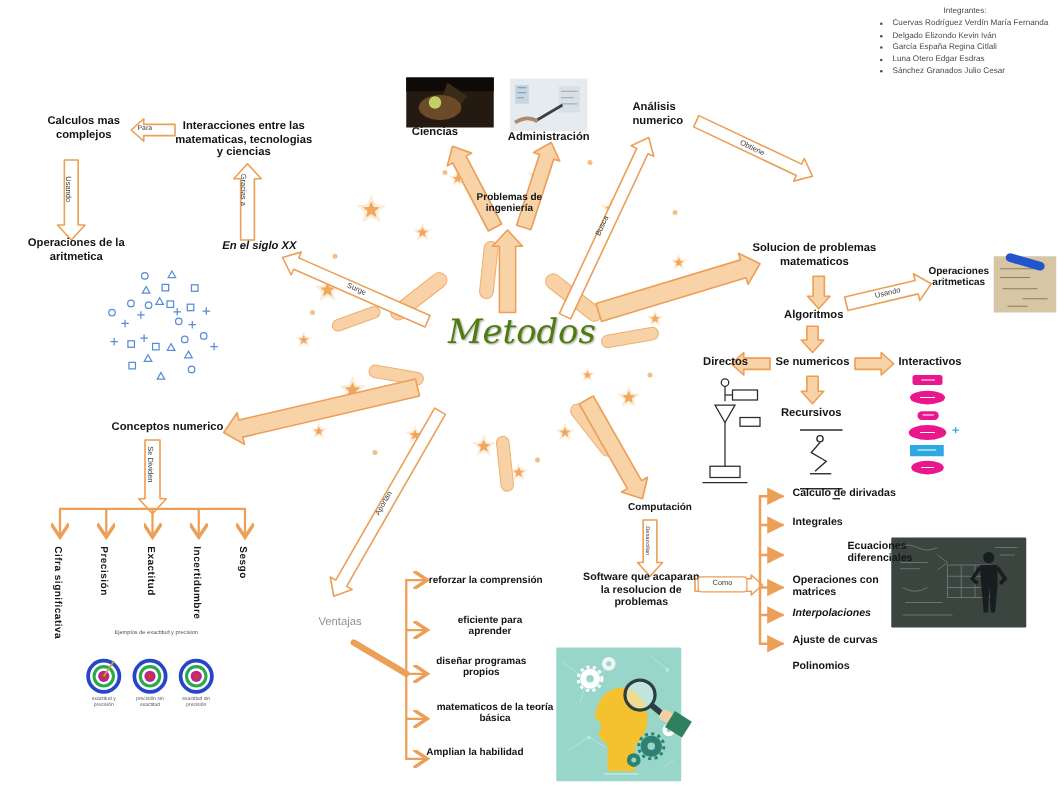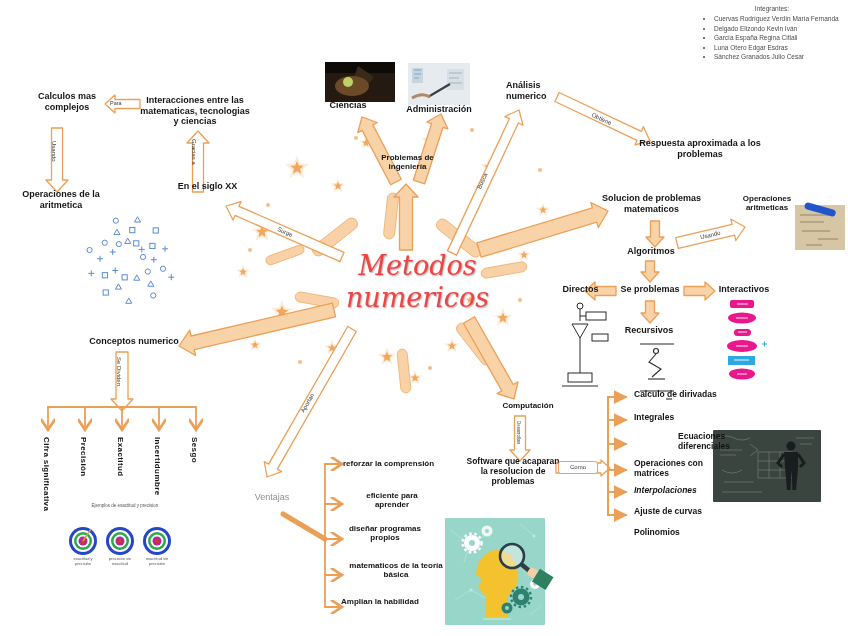--- a/index.html
+++ b/index.html
@@ -8,21 +8,21 @@
   #mindmap-svg{position:absolute;left:0;top:0;}
   .n{position:absolute;font:700 9px/1.18 "Liberation Sans",sans-serif;color:#141414;text-align:center;}
   .sz8{font-size:8px;}  .sz85{font-size:8.5px;}
   .nl{text-align:left;}  .nw{white-space:nowrap;}
   .al{position:absolute;font:400 6px/1 "Liberation Sans",sans-serif;color:#3a3a3a;white-space:nowrap;}
   .al55{font-size:5.5px;}
   .vlab{position:absolute;writing-mode:vertical-rl;font:400 6px/1 "Liberation Sans",sans-serif;color:#3a3a3a;}
   .tiny{font-size:4.5px;}
   .vc{position:absolute;writing-mode:vertical-rl;font:700 8px/1 "Liberation Sans",sans-serif;color:#141414;letter-spacing:.4px;}
   .title{position:absolute;left:330px;top:250px;width:175px;text-align:center;
-         font:italic 400 27px/1.2 "DejaVu Serif",serif;color:#ef4444;
+         font:italic 400 27px/1.2 "DejaVu Serif",serif;color:#4d7c0f;
          text-shadow:1px 1px 1.5px rgba(70,70,70,.45);}
   .vent{color:#8f8f8f;font-weight:400;}
   .ints{position:absolute;left:698px;top:4px;width:148px;font:400 6.5px/1.45 "Liberation Sans",sans-serif;color:#4a4a4a;}
   .ints-title{text-align:center;}
   .ints ul{margin:1px 0 0 16px;padding:0;}
   .ints li{list-style:disc;}
   .como-box{position:absolute;left:558px;top:461px;width:38px;height:11px;background:#fff;
             border:1px solid #EC9F57;border-radius:3px;font:400 6px/11px "Liberation Sans",sans-serif;
             text-align:center;color:#3a3a3a;}
   .cap{position:absolute;font:400 4.5px/1.2 "Liberation Sans",sans-serif;color:#555;text-align:center;}
@@ -307,46 +307,44 @@
       <li>Cuervas Rodríguez Verdín María Fernanda</li>
       <li>Delgado Elizondo Kevin Iván</li>
       <li>García España Regina Citlali</li>
       <li>Luna Otero Edgar Esdras</li>
       <li>Sánchez Granados Julio Cesar</li>
     </ul>
   </div>
 
   <div class="title">
     <div>Metodos</div>
-    <div>numericos</div>
   </div>
 
   <div class="n" style="left:26px;top:91px;width:82px;">Calculos mas complejos</div>
   <span class="al al55" style="left:110px;top:101px;">Para</span>
   <div class="n" style="left:140px;top:95px;width:110px;">Interacciones entre las matematicas, tecnologias y ciencias</div>
   <span class="vlab" style="left:51px;top:141px;">Usando</span>
   <div class="n" style="left:12px;top:189px;width:98px;">Operaciones de la aritmetica</div>
   <span class="vlab" style="left:191px;top:139px;">Gracias a</span>
-  <div class="n nw" style="left:170px;top:181px;width:75px;">En el siglo XX</div>
+  <div class="n nw" style="left:170px;top:191px;width:75px;font-style:italic;">En el siglo XX</div>
   <span class="al" style="left:277px;top:229px;transform:rotate(24deg);">Surge</span>
 
   <div class="n" style="left:316px;top:100px;width:64px;">Ciencias</div>
   <div class="n" style="left:400px;top:104px;width:78px;">Administración</div>
   <div class="n sz8" style="left:370px;top:153px;width:75px;">Problemas de ingeniería</div>
 
   <span class="al" style="left:474px;top:178px;transform:rotate(-65deg);">Busca</span>
   <div class="n nl" style="left:506px;top:80px;width:52px;">Análisis numerico</div>
   <span class="al" style="left:591px;top:116px;transform:rotate(25deg);">Obtiene</span>
-  <div class="n" style="left:620px;top:138px;width:160px;">Respuesta aproximada a los problemas</div>
 
   <div class="n" style="left:594px;top:193px;width:115px;">Solucion de problemas matematicos</div>
   <div class="n" style="left:621px;top:246px;width:60px;">Algoritmos</div>
   <span class="al" style="left:700px;top:232px;transform:rotate(-13deg);">Usando</span>
-  <div class="n sz8" style="left:736px;top:194px;width:62px;">Operaciones aritmeticas</div>
-  <div class="n" style="left:614px;top:284px;width:72px;">Se problemas</div>
+  <div class="n sz8" style="left:736px;top:212px;width:62px;">Operaciones aritmeticas</div>
+  <div class="n" style="left:614px;top:284px;width:72px;">Se numericos</div>
   <div class="n" style="left:553px;top:284px;width:55px;">Directos</div>
   <div class="n" style="left:712px;top:284px;width:64px;">Interactivos</div>
   <div class="n" style="left:617px;top:325px;width:64px;">Recursivos</div>
 
   <div class="n sz8" style="left:496px;top:401px;width:64px;">Computación</div>
   <span class="vlab tiny" style="left:515px;top:421px;">Desarrollan</span>
   <div class="n sz85" style="left:464px;top:456px;width:98px;">Software que acaparan la resolucion de problemas</div>
   <div class="como-box">Como</div>
   <div class="n sz85 nl nw" style="left:634px;top:389px;width:95px;">Calculo de dirivadas</div>
   <div class="n sz85 nl nw" style="left:634px;top:412px;width:60px;">Integrales</div>

